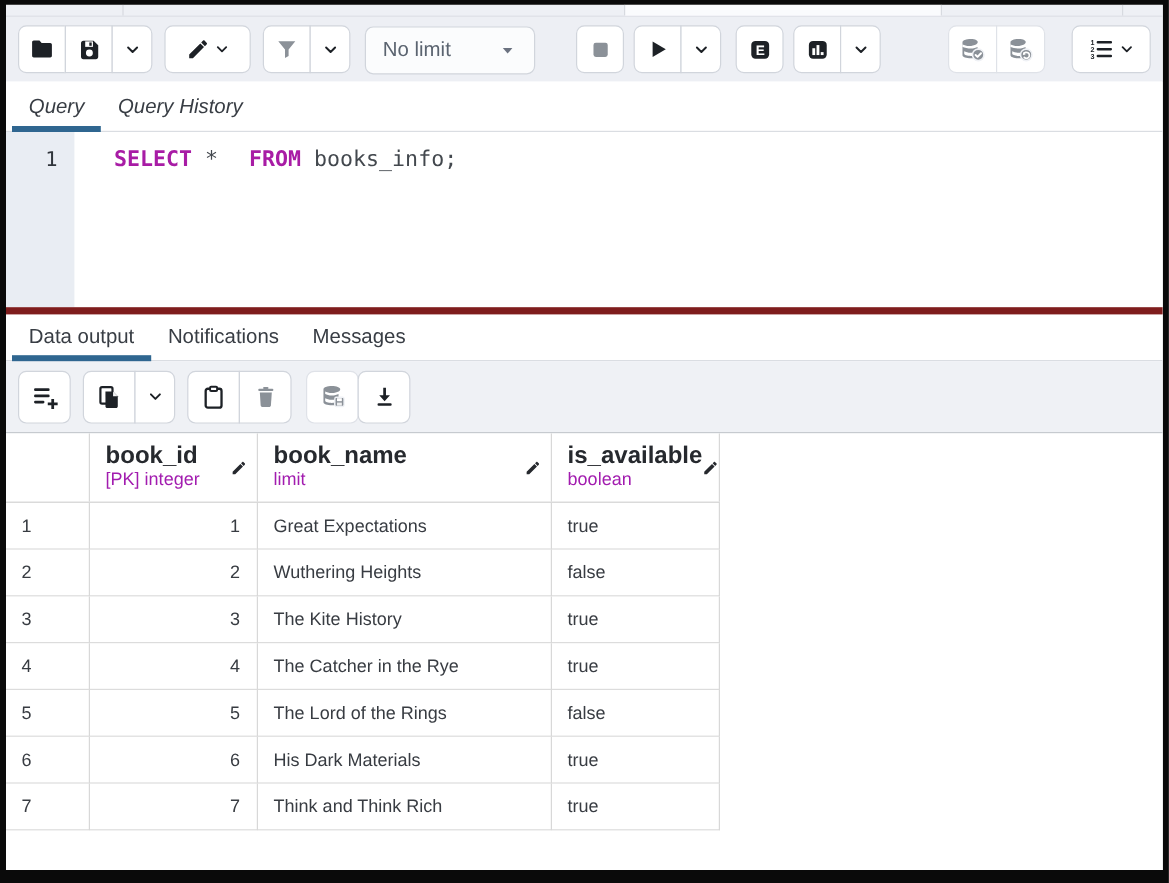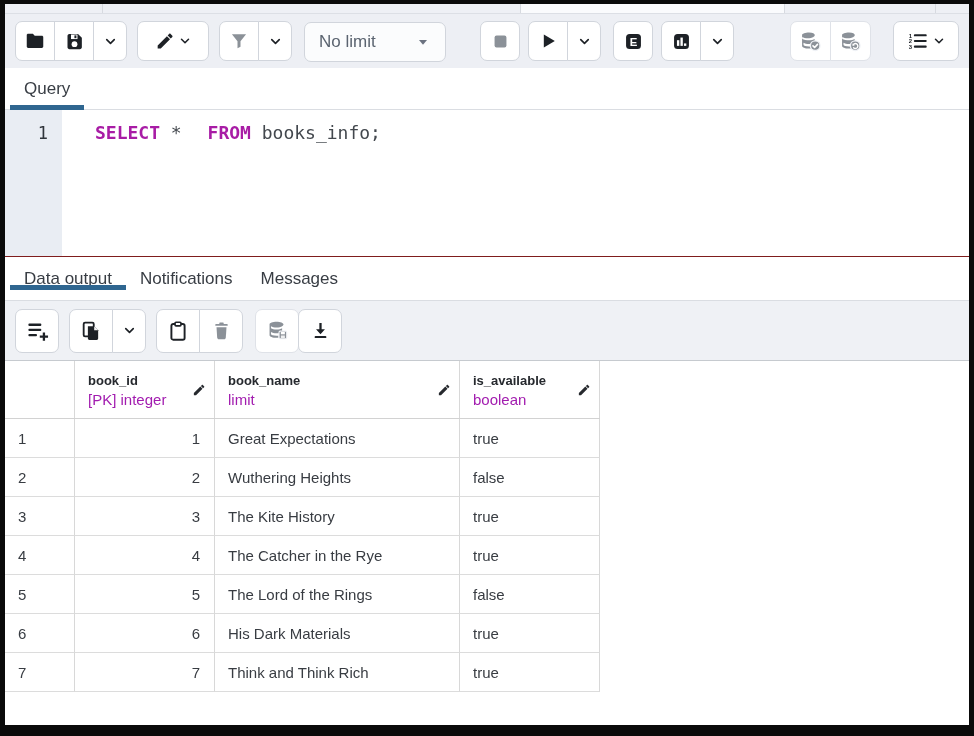--- a/index.html
+++ b/index.html
@@ -53,22 +53,22 @@
     display:flex; align-items:center; justify-content:space-between;
     padding:0 14px; color:#5b6470; font-size:17px; cursor:pointer;
   }
   .gap8{margin-left:8px;} .gap10{margin-left:10px;} .gap12{margin-left:12px;}
   .gap34{margin-left:34px;} .gap56{margin-left:56px;}
   .push-right{margin-left:auto;}
 
   
   .tabbar { display:flex; align-items:stretch; background:#fff;
     border-bottom:1px solid #dadde2; padding-left:5px; flex:none; }
-  .tabbar.q { height:42px; }
-  .tabbar.o { height:45px; border-top:1px solid #7f1d1d;align-items:center; }
+  .tabbar.q { height:42px;font-style:italic; }
+  .tabbar.o { height:45px; border-top:6px solid #7f1d1d; }
   .tab { display:flex; align-items:center; padding:0 14px; font-size:17px;
     color:#383d44; position:relative; cursor:pointer; white-space:nowrap; }
   .tab.active::after { content:""; position:absolute; left:0; right:0; bottom:-1px;
     height:5px; background:#2f6690; }
 
   
   .editor { height:146px; display:flex; background:#fff; flex:none;
     font-family:"DejaVu Sans Mono", monospace; }
   .gutter { width:57px; background:#e9edf3; color:#30353b; font-size:17px;
     text-align:right; padding:13px 14px 0 0; flex:none; }
@@ -86,21 +86,21 @@
   .g-row .gc { border-bottom:1px solid #dcdcdc; }
   .gc.num { width:70px; padding-left:13px; }
   .gc.c1 { width:140px; justify-content:flex-end; padding-right:14px; }
   .gc.c2 { width:245px; padding-left:13px; }
   .gc.c3 { width:140px; padding-left:13px; border-right:1px solid #d8d8d8; }
   .g-head .gc { align-items:center; }
   .hcell { display:flex; align-items:center; justify-content:space-between;
     width:100%; padding:0 8px 0 13px; }
   .g-head .gc.c1 { justify-content:flex-start; padding:0; }
   .h-text { line-height:19px; }
-  .h-name { font-weight:bold; color:#26292e; font-size:13px; }
+  .h-name { font-weight:bold; color:#26292e; font-size:20px; }
   .h-type { color:#a21caf; font-size:15px; }
   .pencil { flex:none; color:#26292e; }
 </style>
 </head>
 <body>
 
 <div class="screen">
   <div class="app">
 
     <div class="top-sliver">
@@ -272,20 +272,23 @@
                 <polyline points="6 9 12 15 18 9"></polyline>
               </svg>
           </span>
         </div>
       </div>
     </div>
 
     <div class="tabbar q">
       <div class="tab active">
         <span>Query</span>
+      </div>
+      <div class="tab">
+        <span>Query History</span>
       </div>
     </div>
 
     <div class="editor">
       <div class="gutter">
         <span>1</span>
       </div>
       <div class="code-area"><span class="kw">SELECT</span><span> * </span><span class="kw">FROM</span><span> books_info;</span></div>
     </div>
 

